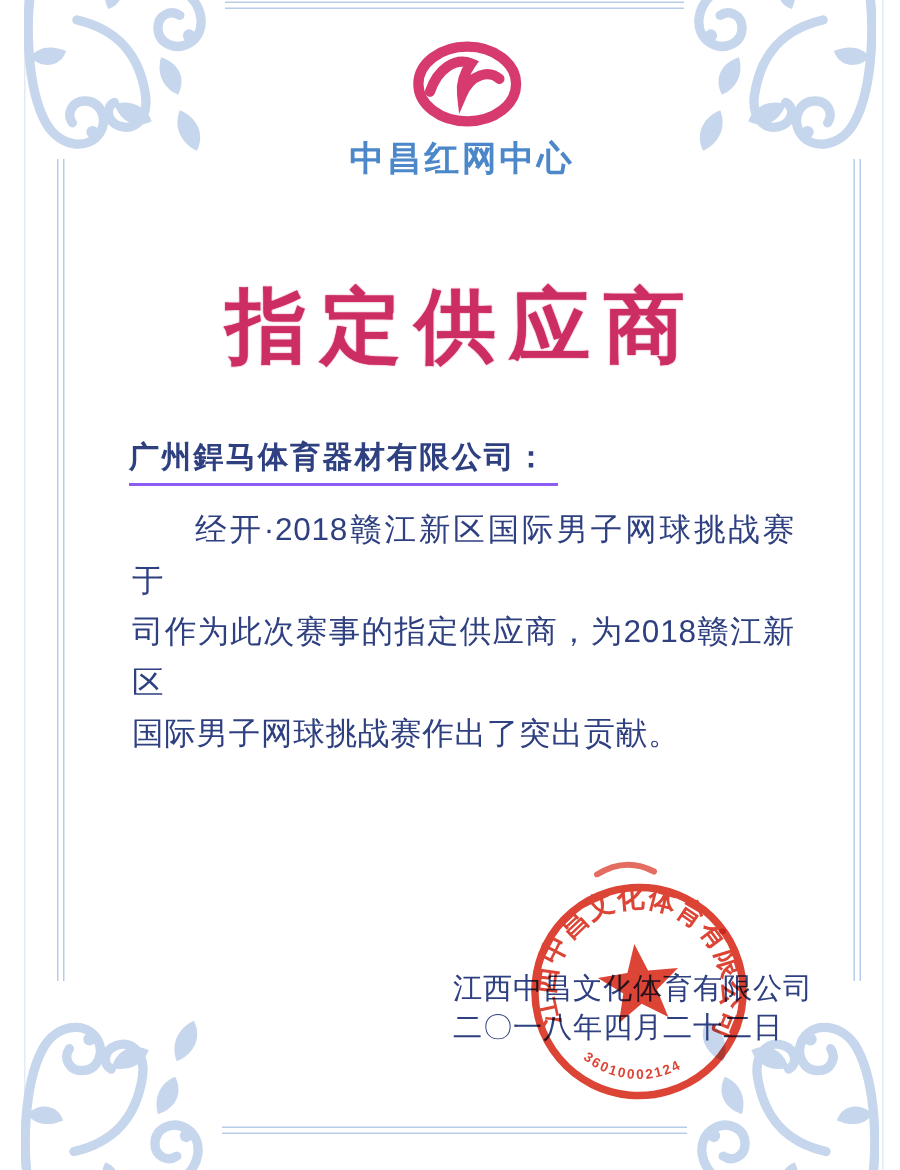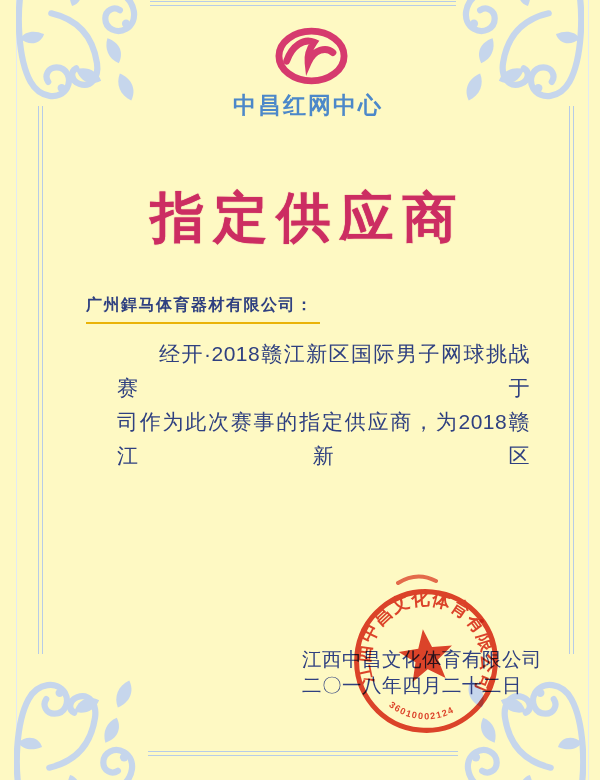--- a/index.html
+++ b/index.html
@@ -1,18 +1,18 @@
 <!DOCTYPE html>
 <html style="--title-pink: #cc2d62; --logo-pink: #d63a6e; --org-blue: #4c88c9; --body-ink: #2f4080; --seal-red: #d92f1f; --ornament-blue: #c6d6ec;"><head>
 <meta charset="utf-8">
 <style>
   html,body{margin:0;padding:0;background:#e8e8e8;}
   .page{
     position:relative;width:600px;height:780px;margin:0 auto;
-    background:#fef9c3;overflow:hidden;
+    background:#ffffff;overflow:hidden;
     font-family:"Liberation Sans","DejaVu Sans",sans-serif;
   }
   
   .scan-line{position:absolute;top:0;height:780px;width:1px;background:#e2eaf4;}
   .scan-line.l{left:16px;} .scan-line.r{left:588px;}
   
   .frame{position:absolute;border:0 solid var(--ornament-blue,#b7cce7);}
   .frame.h{height:3px;border-top:1px solid #b7cce7;border-bottom:1px solid #b7cce7;}
   .frame.v{width:3px;border-left:1px solid #b7cce7;border-right:1px solid #b7cce7;}
   .frame.top{left:150px;top:1px;width:306px;}
@@ -40,32 +40,32 @@
   
   .cert-title{
     position:absolute;left:40px;top:182px;width:536px;text-align:center;
     font-size:54px;font-weight:900;letter-spacing:9px;
     color:var(--title-pink,#cc2d62);
     text-shadow:0 0 1px var(--title-pink,#cc2d62);
   }
   
   .recipient{
     position:absolute;left:86px;top:291px;
-    font-size:16px;font-weight:600;letter-spacing:1.5px;line-height:28px;
+    font-size:20px;font-weight:600;letter-spacing:1.5px;line-height:28px;
     color:var(--body-ink,#2f4080);
-    border-bottom:2px solid #eab308;padding:0 6px 3px 0;
+    border-bottom:2px solid #8b5cf6;padding:0 6px 3px 0;
   }
   
   .body-text{
     position:absolute;left:88px;top:337px;width:442px;
     font-size:21px;line-height:34px;letter-spacing:0.5px;
     color:var(--body-ink,#2f4080);
   }
   .body-line{white-space:nowrap;}
-  .body-line.just{white-space:normal;text-align:justify;text-align-last:justify;margin-left:29px;}
+  .body-line.just{white-space:normal;text-align:justify;text-align-last:justify;}
   .body-line.indent{text-indent:2em;}
   
   .signature{
     position:absolute;left:302px;top:646px;
     font-size:19.5px;line-height:26px;letter-spacing:0.5px;
     color:var(--body-ink,#2f4080);
   }
   
   .seal{
     position:absolute;left:353px;top:588px;width:146px;height:146px;
@@ -135,20 +135,21 @@
   </svg>
   <div class="org-cn">中昌红网中心</div>
 
   <div class="cert-title">指定供应商</div>
 
   <div class="recipient">广州銲马体育器材有限公司：</div>
 
   <div class="body-text">
     <div class="body-line just indent">经开·2018赣江新区国际男子网球挑战赛于</div>
     <div class="body-line just">司作为此次赛事的指定供应商，为2018赣江新区</div>
+    <div class="body-line">国际男子网球挑战赛作出了突出贡献。</div>
   </div>
 
   <div class="signature">
     <div>江西中昌文化体育有限公司</div>
     <div>二〇一八年四月二十二日</div>
   </div>
 
   <svg class="seal-ghost" viewBox="0 0 42 14">
     <path d="M2,12 Q21,0 40,10" fill="none" stroke="currentColor" stroke-width="4" stroke-linecap="round"></path>
   </svg>

